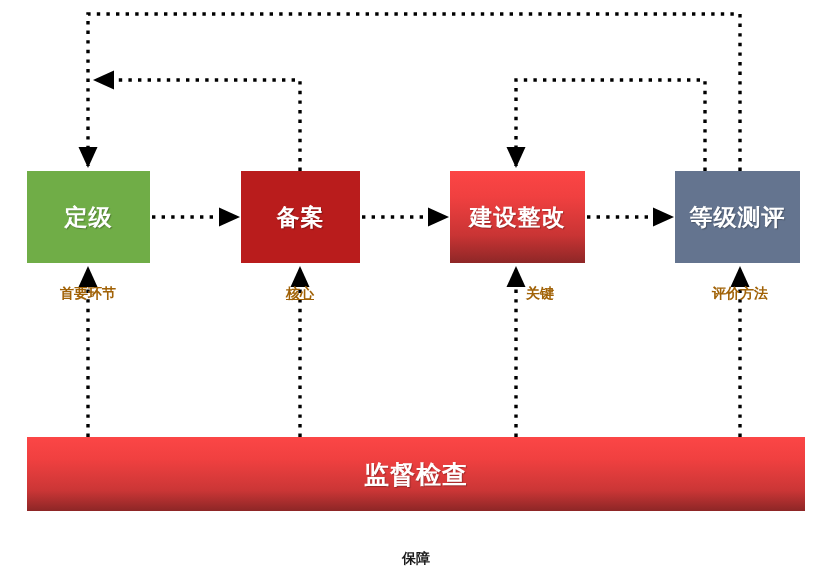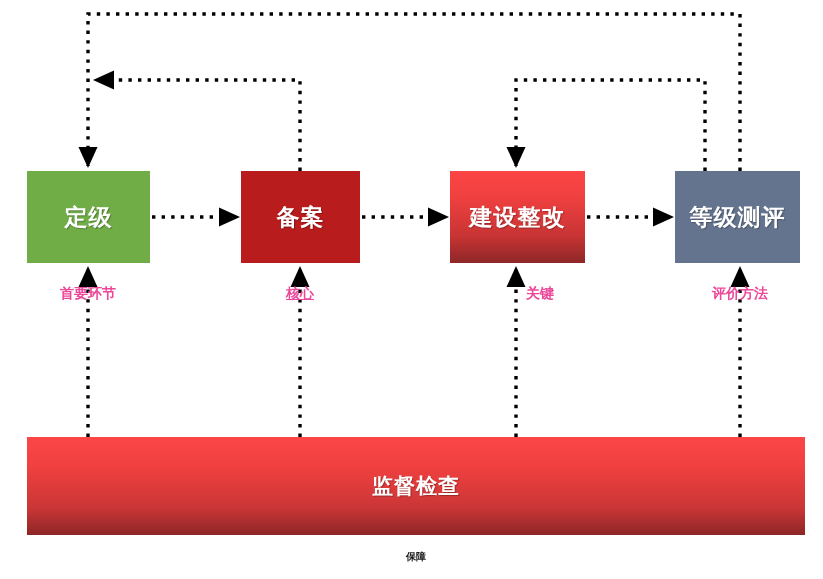--- a/index.html
+++ b/index.html
@@ -45,45 +45,45 @@
   #node-dingji   { left: 27px;  width: 123px; background: #70ad47; }
   #node-beian    { left: 241px; width: 119px; background: #b91c1c; }
   #node-jianshe  { left: 450px; width: 135px;
                    background: linear-gradient(180deg, #fc4545 0%, #f04040 28%, #c93434 70%, #8e2727 100%); }
   #node-dengji   { left: 675px; width: 125px; background: #64748f; }
 
   #node-jiandu {
     left: 27px;
     top: 437px;
     width: 778px;
-    height: 98px;
-    font-size: 21px;
+    height: 74px;
+    font-size: 25px;
     background: linear-gradient(180deg, #fb4646 0%, #f04040 30%, #cb3636 72%, #8d2626 100%);
   }
 
   .caption {
     position: absolute;
     top: 285px;
     font-size: 14px;
     font-weight: bold;
-    color: #ec4899;
+    color: #a16207;
     white-space: nowrap;
     transform: translateX(-50%);
   }
   #cap-1 { left: 88px; }
   #cap-2 { left: 300px; text-decoration: underline; }
   #cap-3 { left: 516px; margin-left: 24px; }
   #cap-4 { left: 740px; }
 
   #cap-bottom {
     position: absolute;
     left: 416px;
     top: 550px;
     transform: translateX(-50%);
-    font-size: 10px;
+    font-size: 14px;
     font-weight: bold;
     color: #1a1a1a;
     white-space: nowrap;
   }
 </style>
 </head>
 <body>
 
 <div id="canvas">
 

